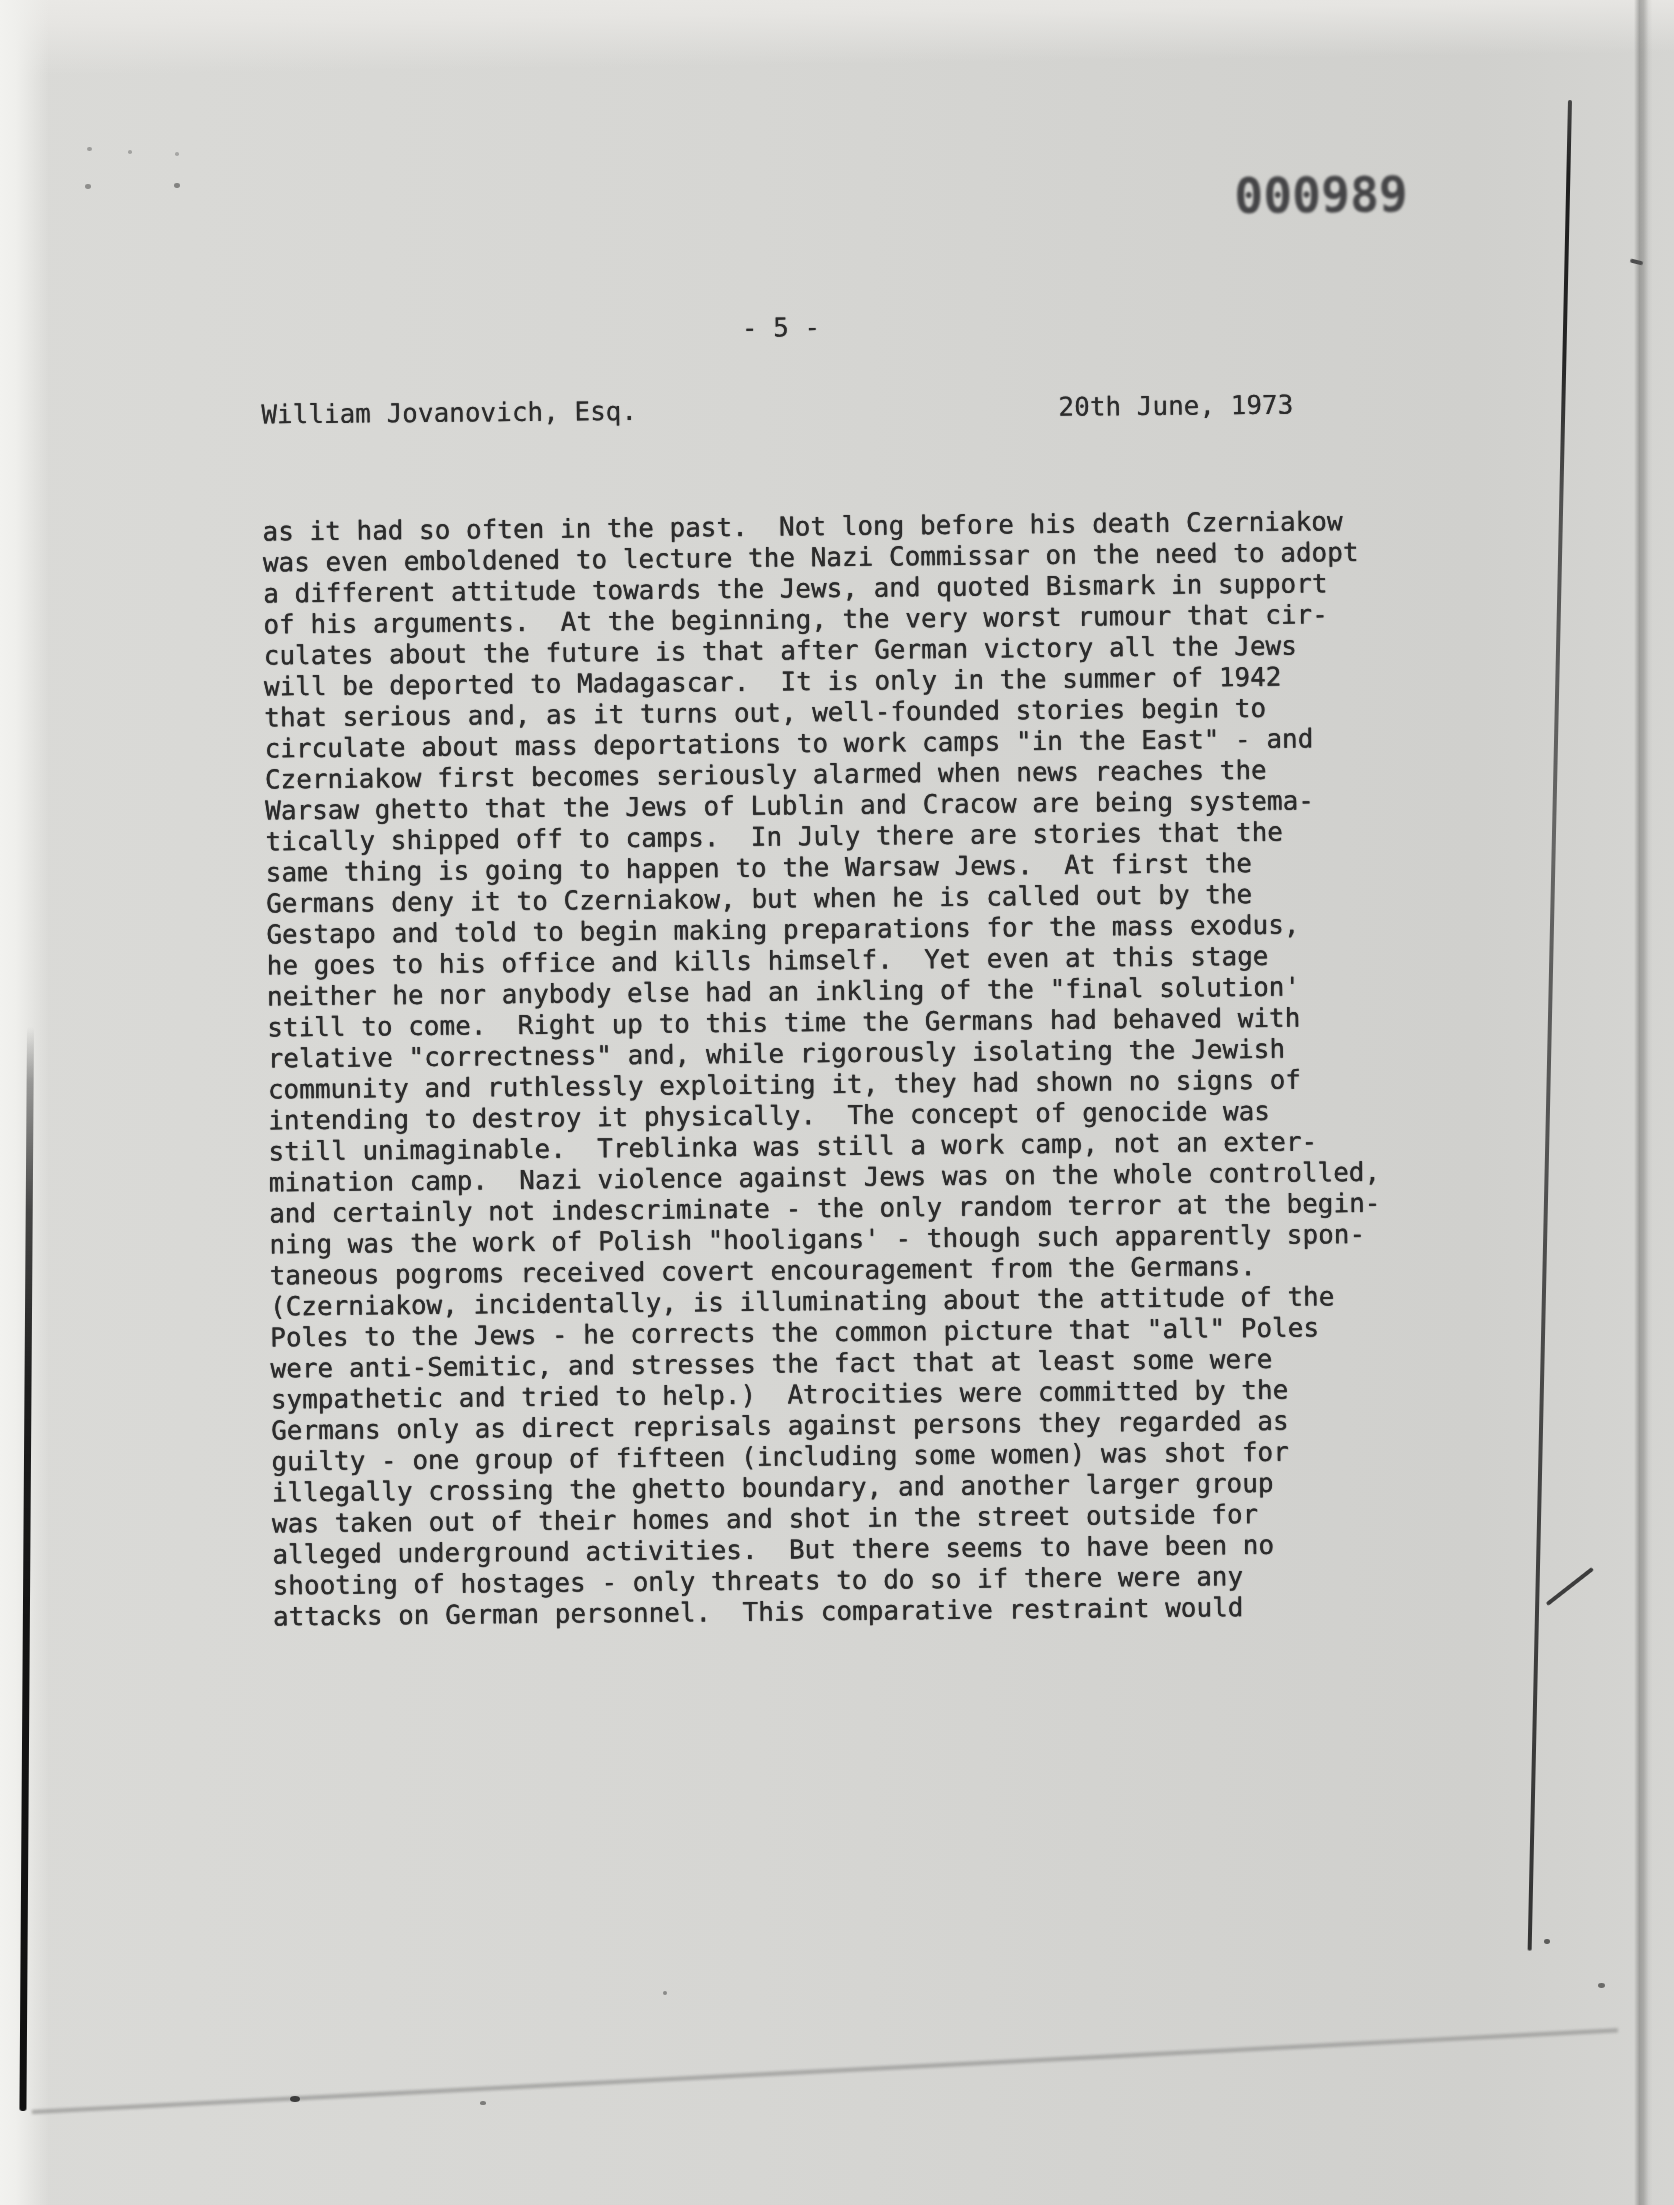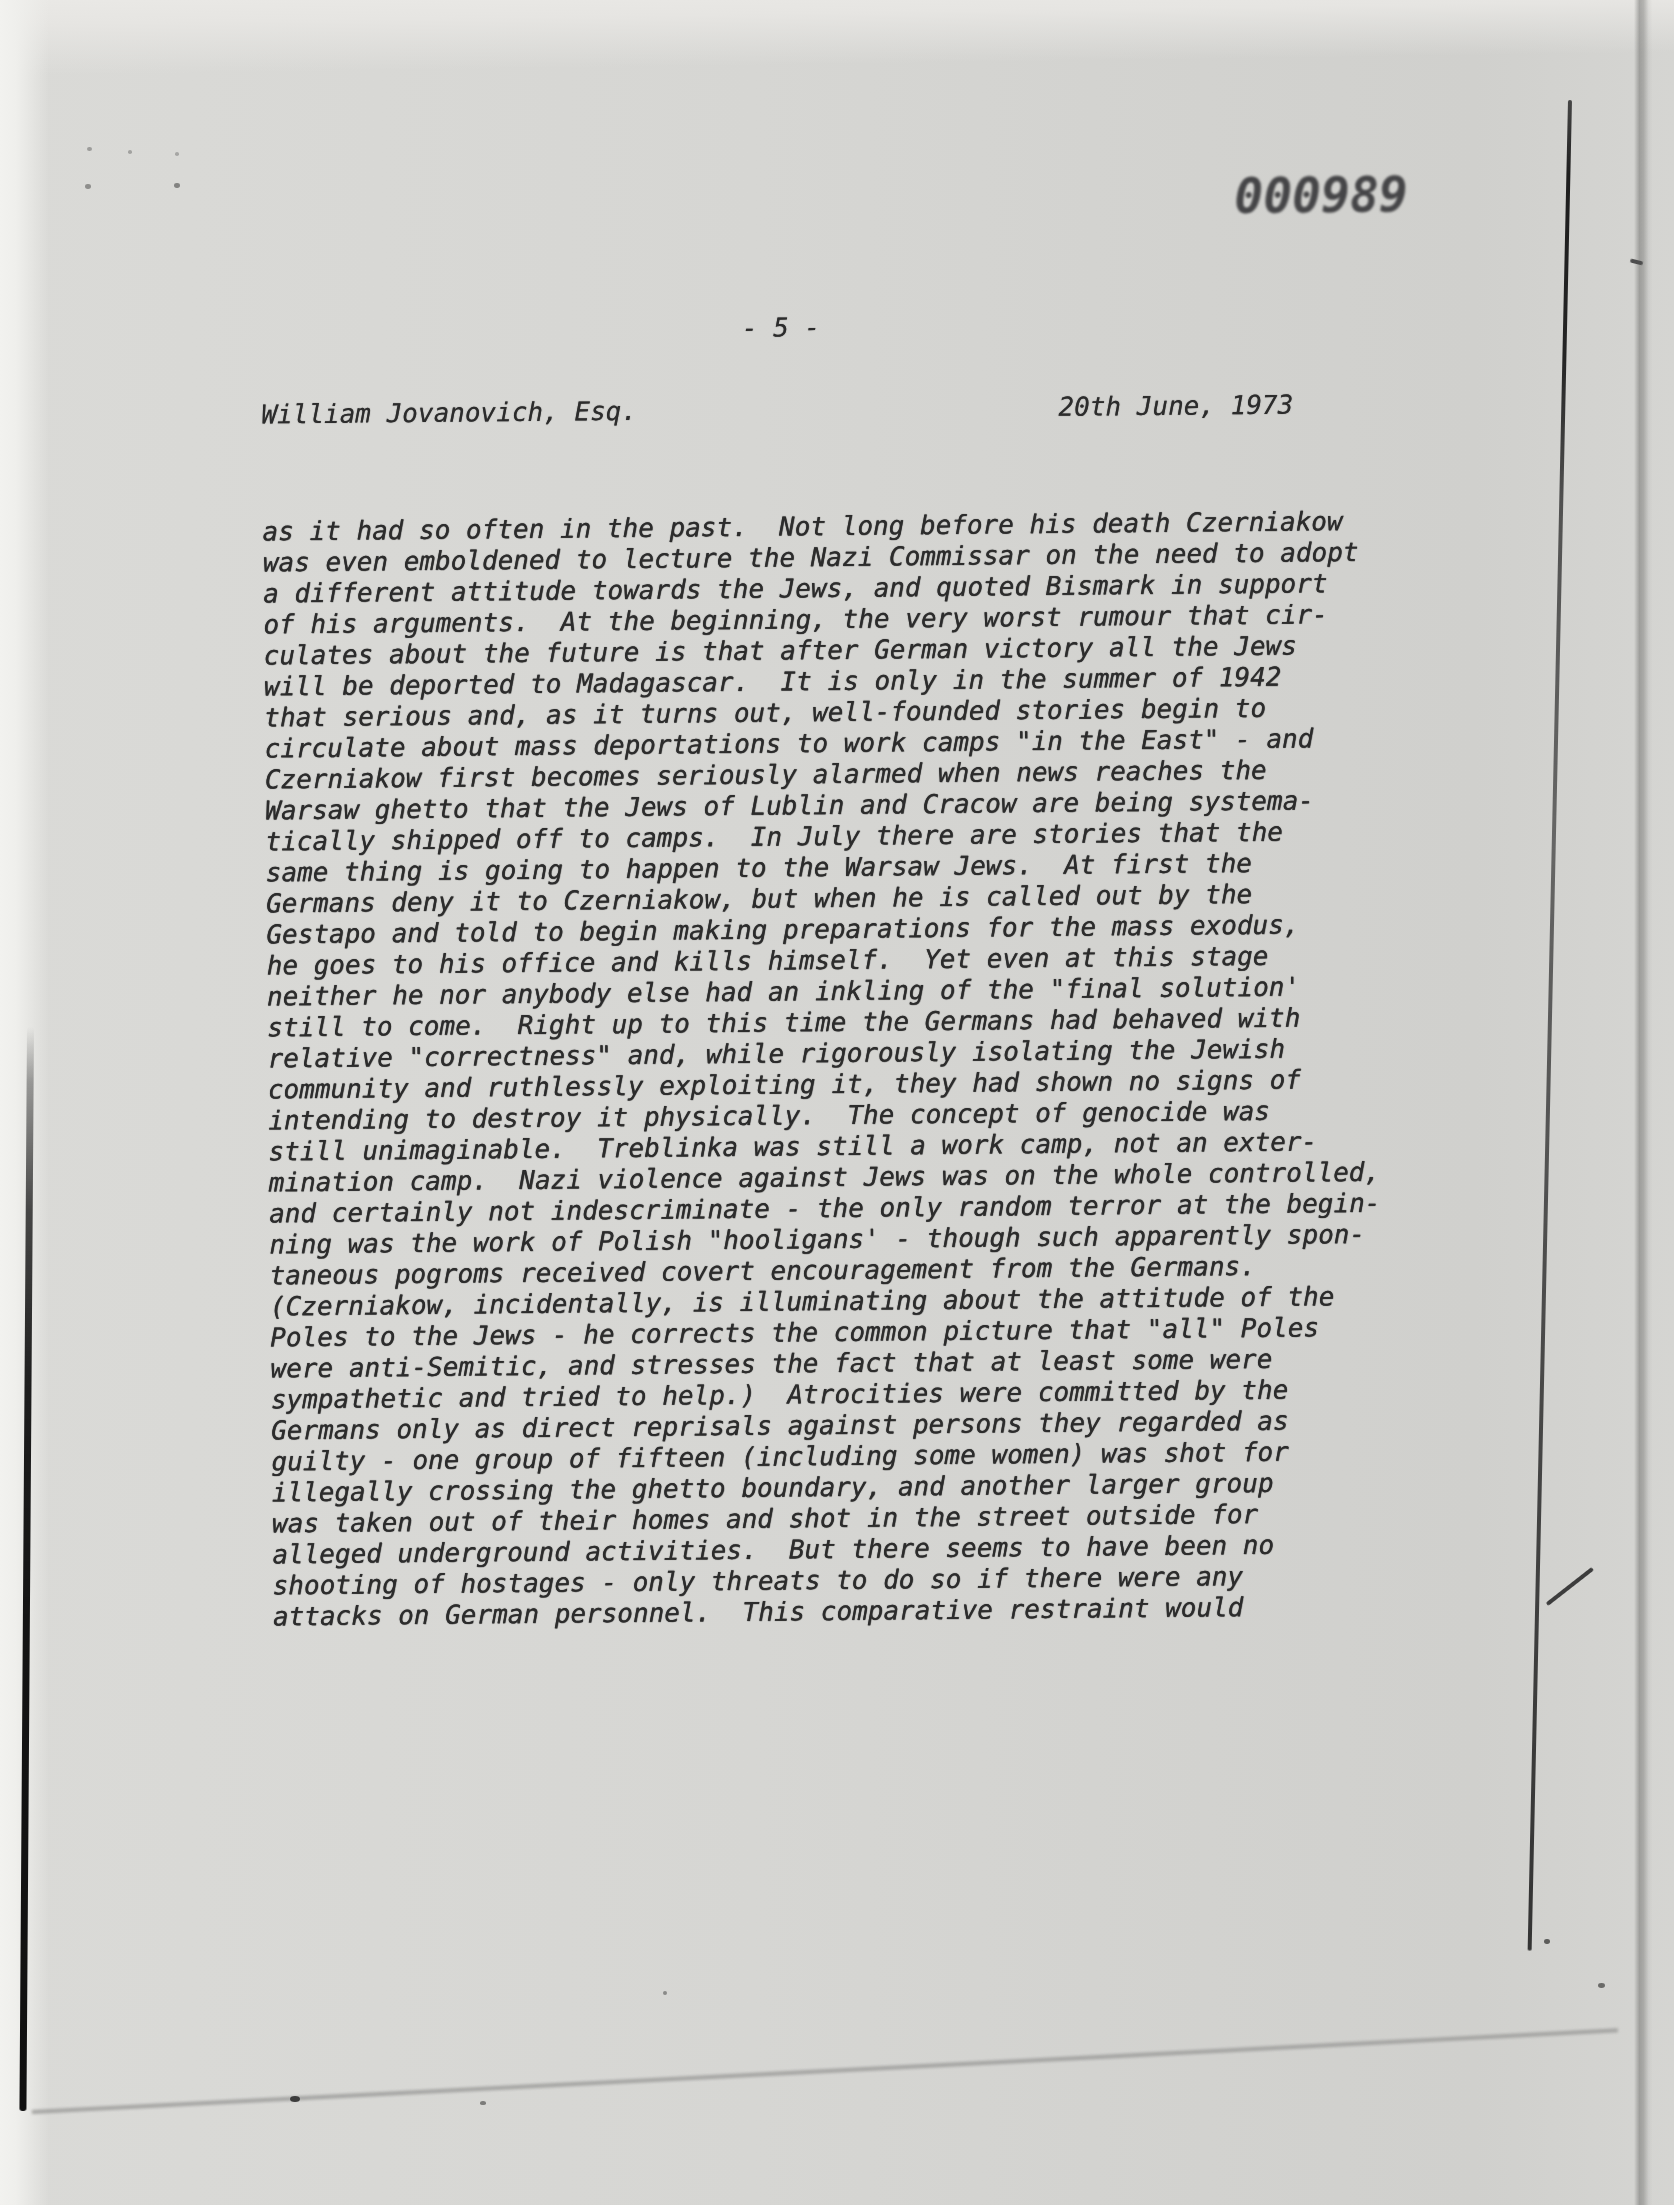--- a/index.html
+++ b/index.html
@@ -12,21 +12,20 @@
   .page {
     position: relative;
     width: 1674px; height: 2205px;
     background-color: #d7d7d4;
     background-image:
       linear-gradient(90deg, #dadad7 0%, #d6d6d3 45%, #d2d2cf 72%, #d0d0cd 88%, #d5d5d2 100%),
       repeating-linear-gradient(0deg, rgba(255,255,255,0.05) 0 1.2px, rgba(0,0,0,0.022) 1.2px 2.4px),
       repeating-linear-gradient(90deg, rgba(255,255,255,0.02) 0 1.8px, rgba(0,0,0,0.012) 1.8px 4.3px);
     background-blend-mode: normal, normal, normal;
     overflow: hidden;
-    font-style: italic;
   }
   
   .top-light {
     position: absolute; left: -12px; top: -27px; width: 105%; height: 103px;
     background: linear-gradient(180deg, #edecE9 0%, #e6e5e2 50%, rgba(230,229,226,0) 100%);
     transform: rotate(-0.8deg); transform-origin: left top;
     pointer-events: none;
   }
   
   .left-white {

